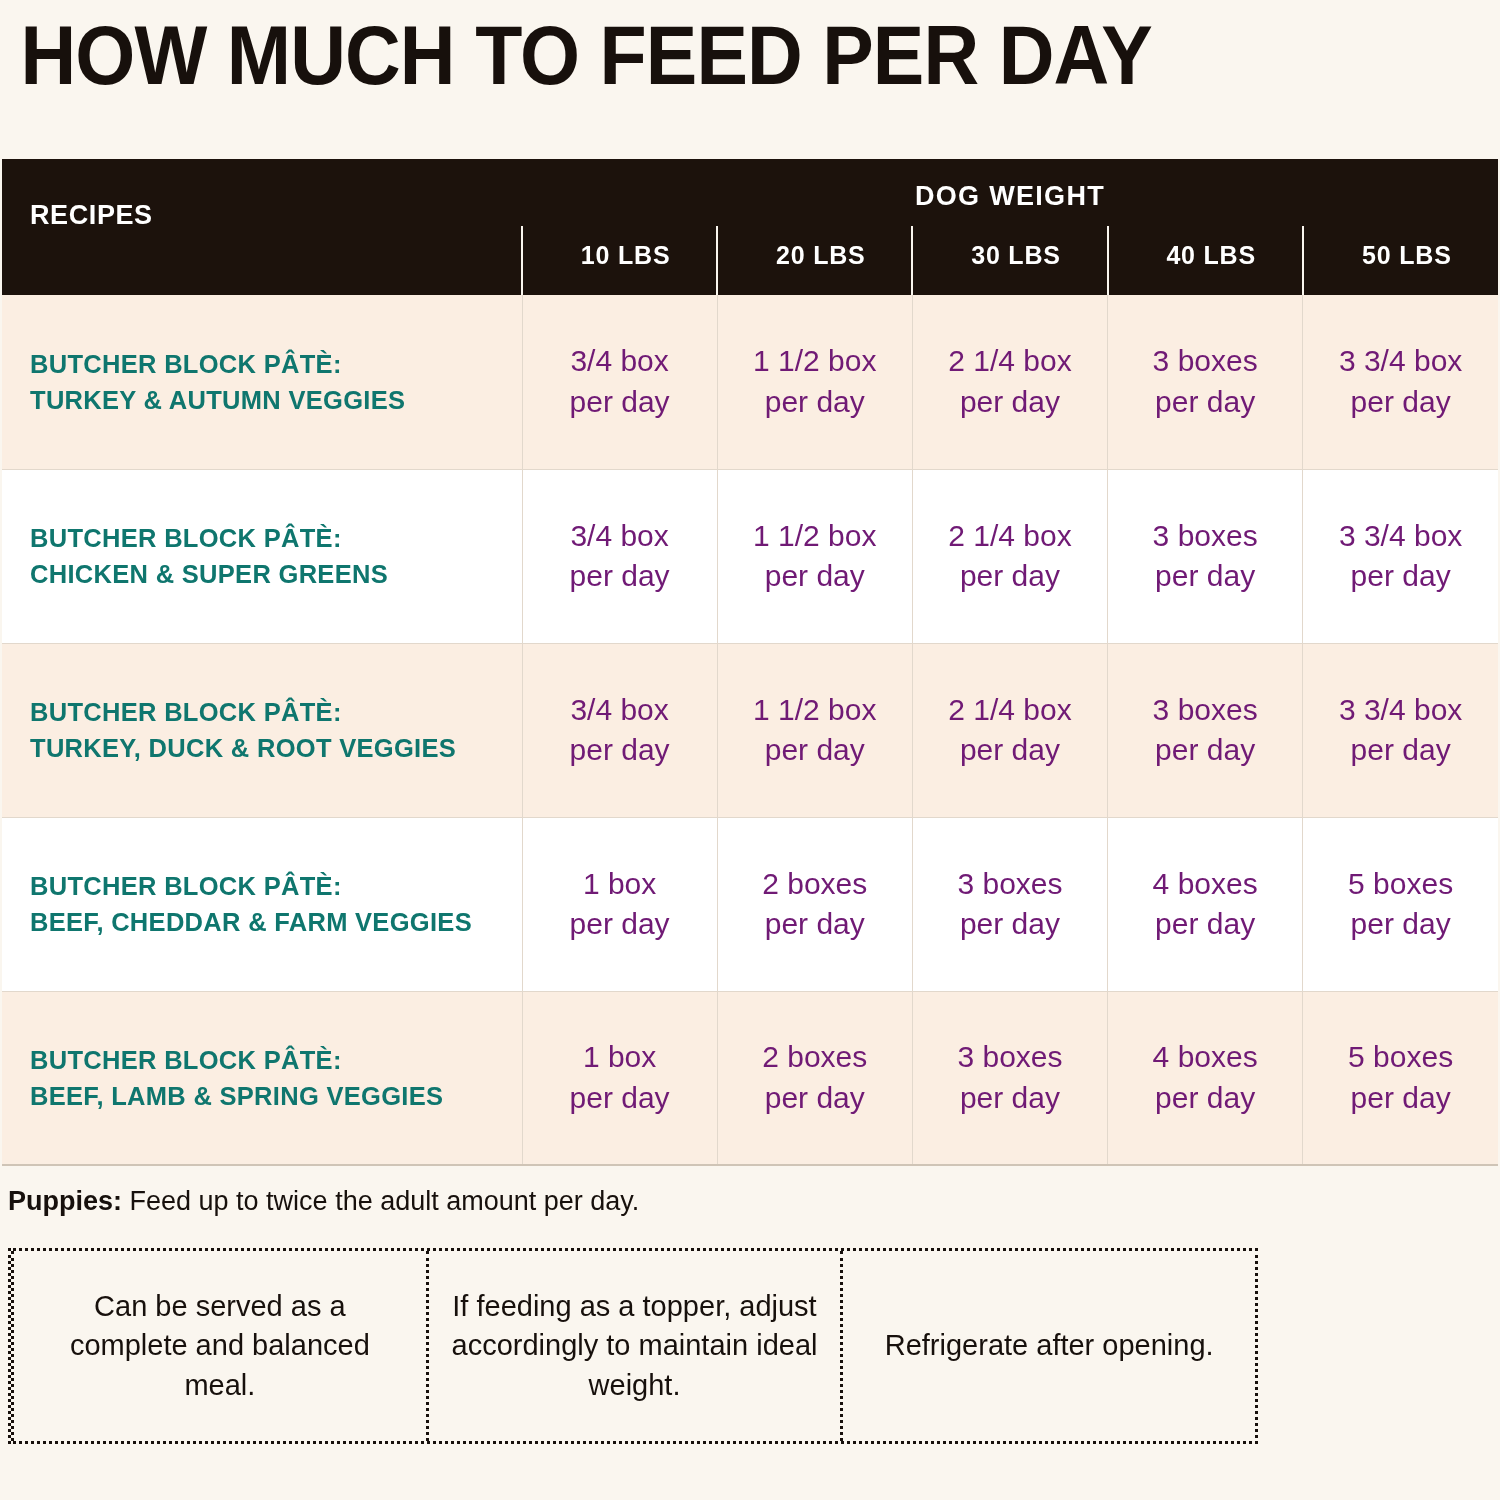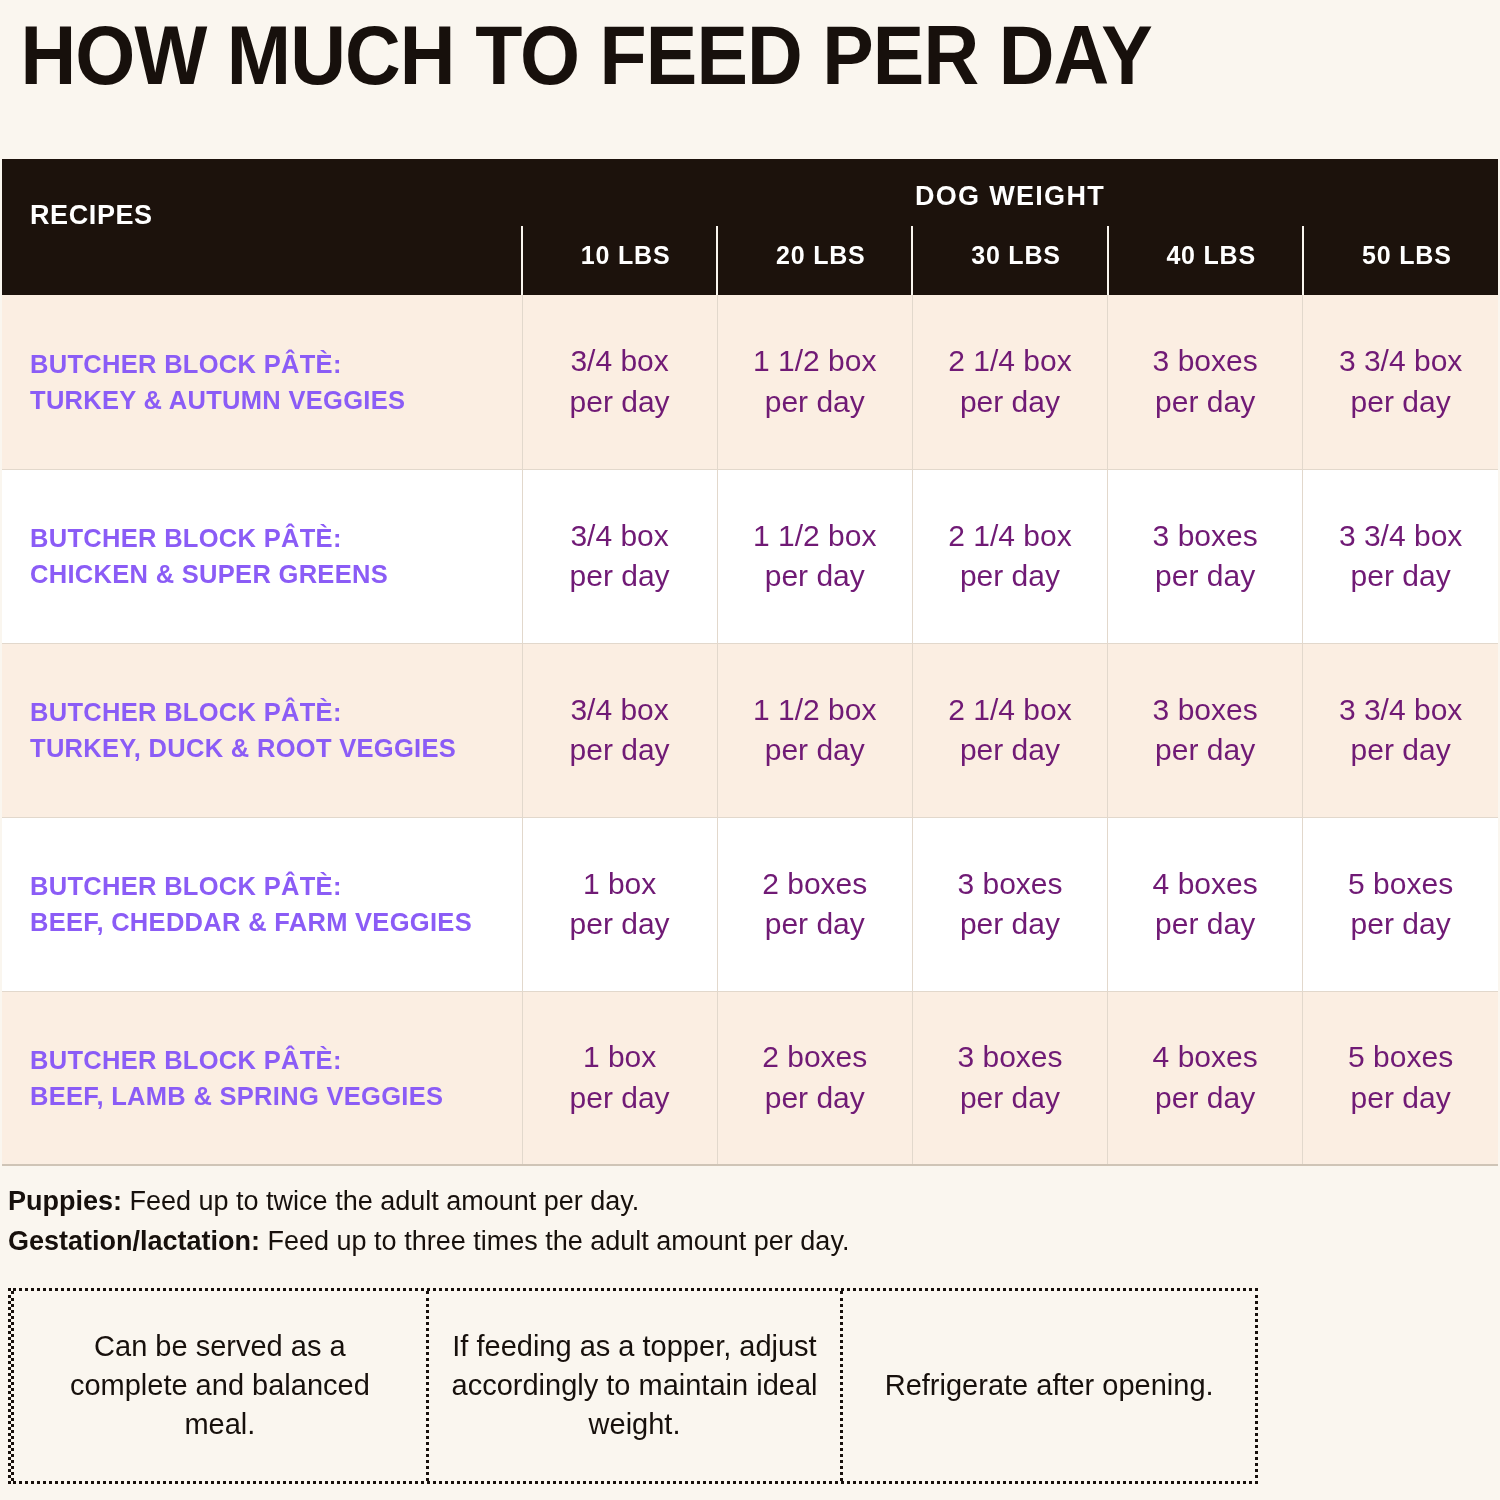--- a/index.html
+++ b/index.html
@@ -72,21 +72,21 @@
   }
   .wsep { border-left: 2px solid #faf6ef; }
 
   td.recipe {
     width: 520px;
     padding: 0 14px 0 28px;
     font-size: 25.5px;
     font-weight: bold;
     letter-spacing: 0.3px;
     line-height: 1.42;
-    color: #8b5cf6;
+    color: #0f766e;
   }
   td.recipe .r1 { display: block; }
   td.recipe .r2 { display: block; }
 
   td.amount {
     text-align: center;
     font-size: 30px;
     line-height: 1.35;
     color: #701a75;
     font-weight: normal;
@@ -302,23 +302,20 @@
         </tr>
 
       </tbody>
     </table>
   </div>
 
   <div class="notes">
     <div>
       <b>Puppies:</b><span> Feed up to twice the adult amount per day.</span>
     </div>
-    <div>
-      <b>Gestation/lactation:</b><span> Feed up to three times the adult amount per day.</span>
-    </div>
   </div>
 
   <div class="tips">
     <div class="tip-cell tip-div">Can be served as a complete and balanced meal.</div>
     <div class="tip-cell tip-div">If feeding as a topper, adjust accordingly to maintain ideal weight.</div>
     <div class="tip-cell tip-div">Refrigerate after opening.</div>
   </div>
 
 </div>
 

